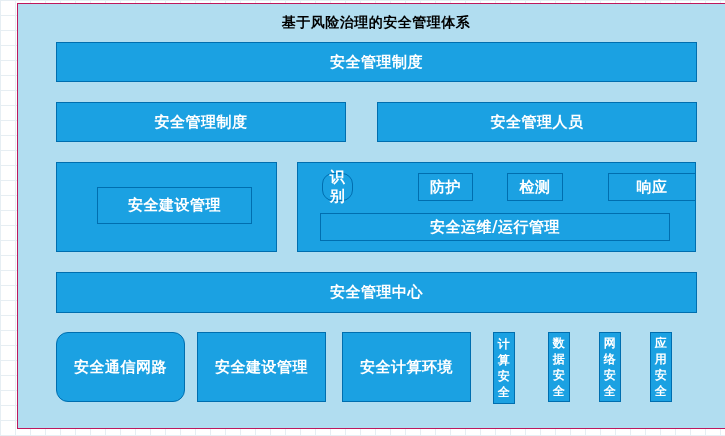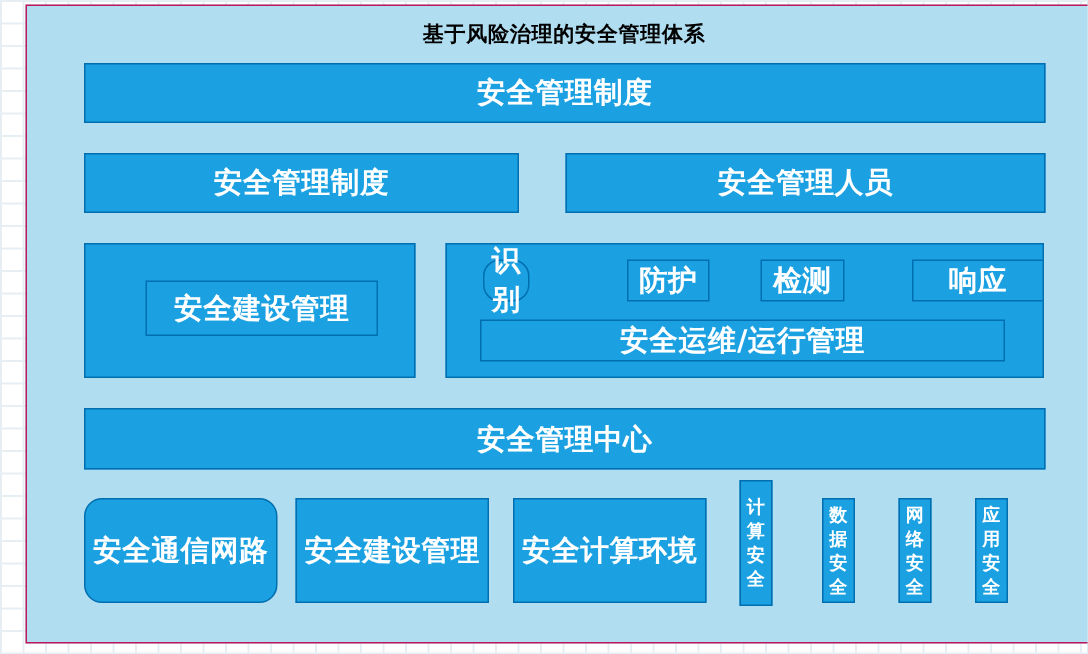--- a/index.html
+++ b/index.html
@@ -37,21 +37,21 @@
     text-align: center;
     font-size: 14px;
     font-weight: bold;
     color: #000000;
     letter-spacing: 0.5px;
   }
   .box {
     background: #1BA1E2;
     border: 1px solid #006EAF;
     color: #ffffff;
-    font-size: 19px;
+    font-size: 15px;
     font-weight: bold;
     display: flex;
     align-items: center;
     justify-content: center;
     text-align: center;
     letter-spacing: 0.5px;
   }
   .group {
     background: #1BA1E2;
     border: 1px solid #006EAF;
@@ -96,18 +96,18 @@
     <div class="abs box" style="left:310px; top:10px; width:88px; height:28px;">响应</div>
     <div class="abs box" style="left:22px; top:50px; width:350px; height:28px;">安全运维/运行管理</div>
   </div>
 
   <div class="abs box" style="left:38px; top:268px; width:641px; height:41px;">安全管理中心</div>
 
   <div class="abs box" style="left:38px; top:328px; width:129px; height:70px;border-radius:12px;">安全通信网路</div>
   <div class="abs box" style="left:179px; top:328px; width:129px; height:70px;">安全建设管理</div>
   <div class="abs box" style="left:324px; top:328px; width:129px; height:70px;">安全计算环境</div>
 
-  <div class="abs box vbox" style="left:475px; top:316px; width:22px; height:84px;">计算安全</div>
+  <div class="abs box vbox" style="left:475px; top:328px; width:22px; height:72px;">计算安全</div>
   <div class="abs box vbox" style="left:530px; top:328px; width:22px; height:70px;">数据安全</div>
   <div class="abs box vbox" style="left:581px; top:328px; width:22px; height:70px;">网络安全</div>
   <div class="abs box vbox" style="left:632px; top:328px; width:22px; height:70px;">应用安全</div>
 
 </div>
 
 </body></html>

